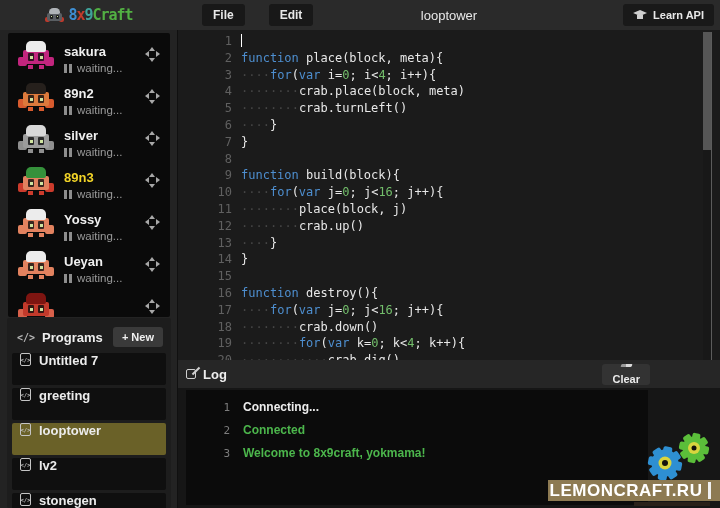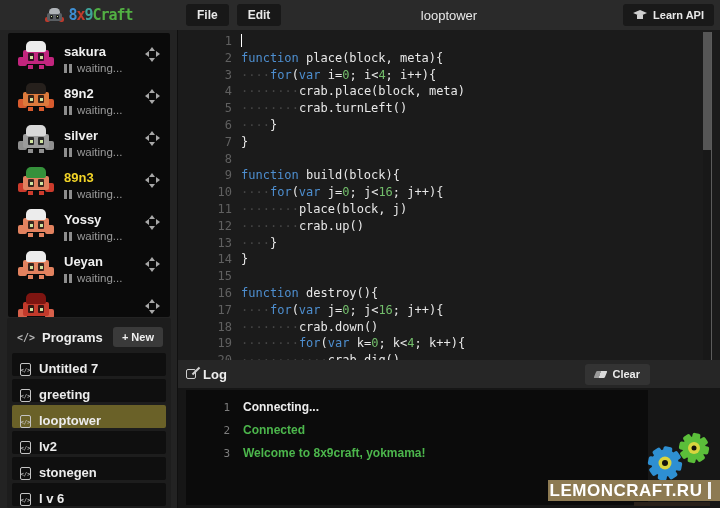--- a/index.html
+++ b/index.html
@@ -3,21 +3,21 @@
 <meta charset="utf-8">
 <style>
   * { margin:0; padding:0; box-sizing:border-box; }
   html,body { width:720px; height:508px; overflow:hidden; }
   body { position:relative; background:#1e1e1e; font-family:"Liberation Sans", sans-serif; -webkit-font-smoothing:antialiased; }
 
   
   .topbar { position:absolute; left:178px; right:0; top:0; height:30px; background:#2a2a2a; display:flex; align-items:center; }
   .logo-bar { position:absolute; left:0; top:0; width:178px; height:30px; background:#2a2a2a; display:flex; align-items:center; justify-content:center; gap:4px; }
   .brand { font-family:"DejaVu Sans Mono", monospace; font-weight:bold; font-size:15px; letter-spacing:-1px; }
-  .menu-btn { background:#181818; color:#e8e8e8; font-size:12px; font-weight:bold; border:none; border-radius:3px; padding:4px 11px; margin-left:8px; cursor:pointer; }
+  .menu-btn { background:#181818; color:#e8e8e8; font-size:12px; font-weight:bold; border:none; border-radius:3px; padding:4px 11px; margin-left:24px; cursor:pointer; }
   .doc-title { position:absolute; left:0; right:0; text-align:center; color:#e8e8e8; font-size:13px; pointer-events:none; }
   .learn-btn { position:absolute; right:6px; top:4px; height:22px; background:#191919; color:#e8e8e8; font-size:11px; font-weight:bold; border:none; border-radius:3px; padding:0 10px; display:flex; align-items:center; gap:6px; cursor:pointer; }
   .cap-ic { position:relative; width:14px; height:10px; }
   .cap-ic::before { content:""; position:absolute; left:0; top:0; width:14px; height:6px; background:#cfcfcf; clip-path:polygon(50% 0,100% 50%,50% 100%,0 50%); }
   .cap-ic::after { content:""; position:absolute; left:4px; top:5px; width:6px; height:4px; background:#cfcfcf; }
 
   
   .sidebar { position:absolute; left:0; top:30px; width:178px; bottom:0; background:#232323; border-right:1px solid #101010; }
   .players-panel { position:absolute; left:8px; right:7px; top:3px; height:284px; background:#0a0a0a; border-radius:2px; overflow:hidden; padding-top:6px; }
   .player-row { position:relative; height:42px; padding:2px 10px 0 10px; display:flex; align-items:flex-start; cursor:pointer; }
@@ -50,21 +50,21 @@
   .crab.mini .face { left:2px; top:5px; width:15px; height:8px; }
   .crab.mini .eye { width:3px; height:4px; top:2px; } .crab.mini .eye.l{left:3px;} .crab.mini .eye.r{right:3px;}
   .crab.mini .eye::after { width:1.5px; height:1.5px; left:.5px; top:1px; }
 
   
   .programs-panel { position:absolute; left:7px; right:6px; top:288px; bottom:0; background:#1d1d1d; border-radius:2px; padding:6px 5px 0 5px; }
   .programs-header { height:26px; display:flex; align-items:center; padding:0 3px 0 5px; }
   .code-ic { color:#b5b5b5; font-family:"DejaVu Sans Mono", monospace; font-size:10px; font-weight:bold; margin-right:7px; }
   .programs-title { color:#ededed; font-size:13px; font-weight:bold; flex:1; }
   .new-btn { background:#3a3a3a; border:none; color:#f0f0f0; font-size:11px; font-weight:bold; border-radius:3px; padding:4px 9px; cursor:pointer; }
-  .program-item { height:23px; margin-top:3px; background:#0f0f0f; border-radius:2px; display:flex; align-items:flex-end; padding:0 8px; gap:8px; cursor:pointer; }
+  .program-item { height:32px; margin-top:3px; background:#0f0f0f; border-radius:2px; display:flex; align-items:flex-start; padding:0 8px; gap:8px; cursor:pointer; }
   .program-item.selected { background:#6a6128; }
   .file-ic { width:11px; height:13px; border:1px solid #c4c4c4; border-radius:2px; color:#c4c4c4; font-size:5.5px; font-weight:bold; font-family:"DejaVu Sans Mono", monospace; display:flex; align-items:center; justify-content:center; flex:0 0 auto; }
   .file-ic::after { content:"</>"; }
   .program-label { color:#ececec; font-size:13px; font-weight:bold; white-space:nowrap; }
 
   
   .editor { position:absolute; left:178px; right:0; top:30px; height:330px; background:#1b1b1b; overflow:hidden; cursor:text; }
   .code-lines { padding-top:3px; font-family:"DejaVu Sans Mono", monospace; font-size:12px; line-height:16.8px; }
   .cl { display:flex; white-space:pre; }
   .cl .ln { width:54px; text-align:right; color:#606060; flex:0 0 auto; margin-right:9px; }
@@ -75,21 +75,21 @@
   .caret { display:inline-block; width:1px; height:13px; background:#ffffff; vertical-align:-2px; }
   .scrollbar { position:absolute; top:2px; right:8px; width:9px; bottom:0; background:#181818; border-right:1px solid #5c5c5c; }
   .scrollbar .thumb { position:absolute; top:0; left:0; right:0; height:118px; background:#565656; cursor:pointer; }
 
   
   .log-section { position:absolute; left:178px; right:0; top:360px; bottom:0; background:#161616; }
   .log-header { height:28px; background:#262626; display:flex; align-items:center; padding:0 8px; }
   .write-ic { position:relative; width:10px; height:10px; border:1.5px solid #d0d0d0; border-radius:2px; margin-right:7px; }
   .write-ic::after { content:""; position:absolute; width:2px; height:10px; background:#d0d0d0; transform:rotate(45deg); right:-2px; top:-4px; }
   .log-title { color:#ededed; font-size:13px; font-weight:bold; flex:1; }
-  .clear-btn { background:#333333; border:none; color:#ececec; font-size:11px; font-weight:bold; border-radius:3px; height:21px; padding:0 10px; margin-right:62px; display:flex; align-items:center; gap:6px; cursor:pointer; }
+  .clear-btn { background:#333333; border:none; color:#ececec; font-size:11px; font-weight:bold; border-radius:3px; height:21px; padding:0 10px; margin-right:62px; display:flex; align-items:center; gap:6px; cursor:pointer;flex-direction:column; }
   .eraser-ic { width:11px; height:7px; border-radius:1px; transform:skewX(-22deg); background:linear-gradient(90deg,#9a9a9a 45%,#dadada 45%); }
   .log-body { position:absolute; left:8px; top:30px; width:462px; bottom:3px; background:#0b0b0b; padding-top:6px; font-size:12px; font-weight:bold; }
   .log-entry { display:flex; line-height:23px; }
   .log-entry .n { width:44px; text-align:right; color:#7d7d7d; font-weight:normal; flex:0 0 auto; margin-right:13px; font-family:"DejaVu Sans Mono", monospace; font-size:11px; }
   .log-entry .t { color:#ededed; }
   .log-entry.success .t { color:var(--success); }
 
   
   .watermark { position:absolute; left:0; top:0; width:720px; height:508px; pointer-events:none; }
   .gear { position:absolute; }

